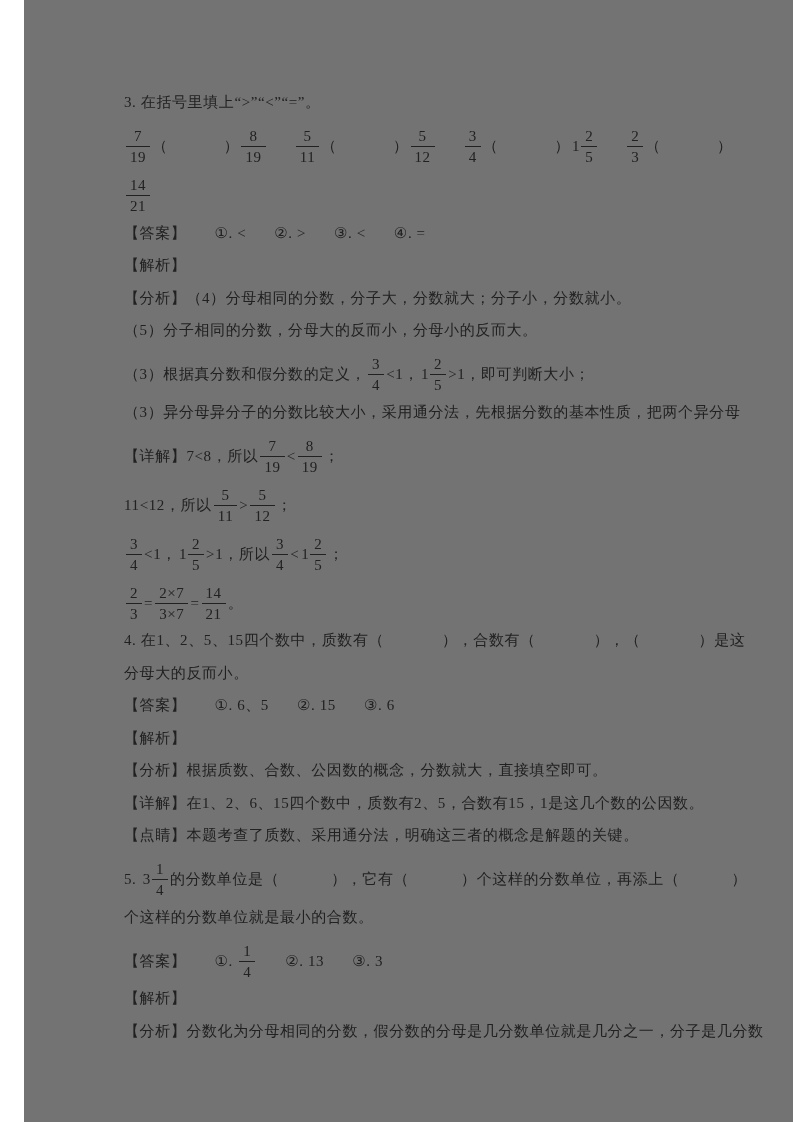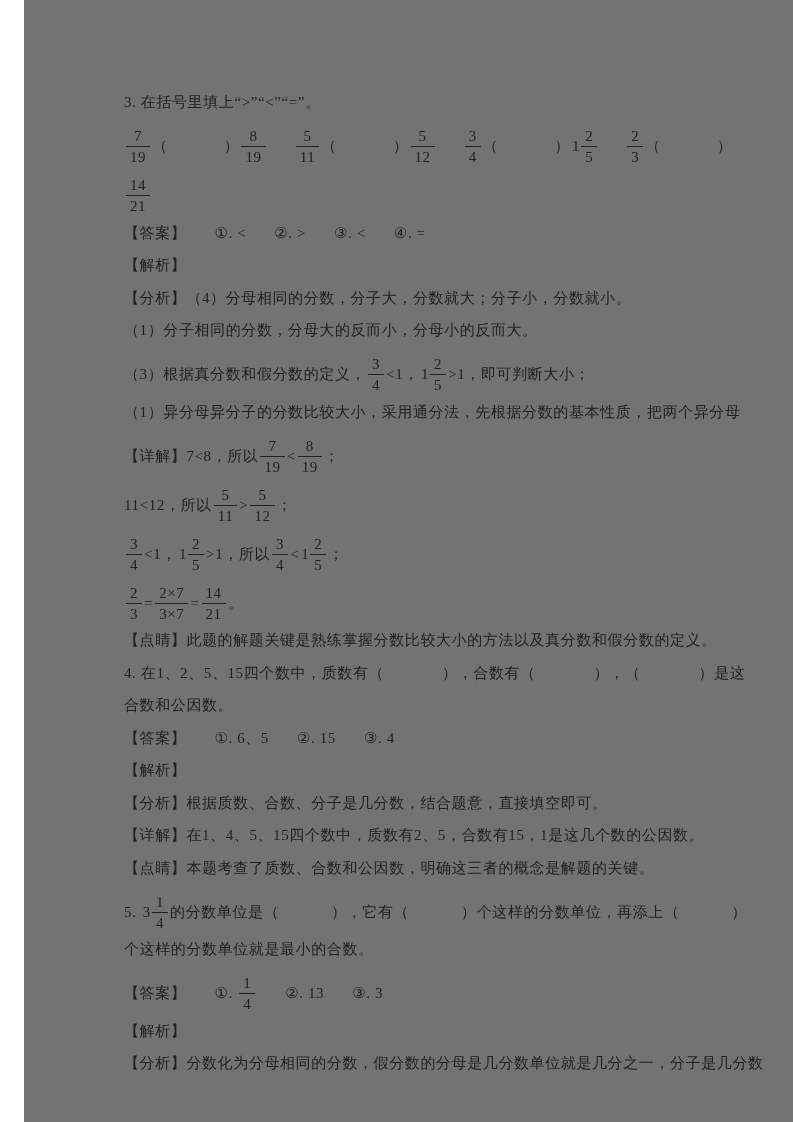--- a/index.html
+++ b/index.html
@@ -69,34 +69,33 @@
 <body>
 
 <div class="page">
   <div>
       <div class="line"><span class="seg-text">3. 在括号里填上“&gt;”“&lt;”“=”。</span></div>
       <div class="line tall"><span class="frac-wrap"><span class="frac"><span class="num">7</span><span class="den">19</span></span></span><span class="seg-text">（</span><span class="seg-gap" style="width: 56px;"></span><span class="seg-text">）</span><span class="frac-wrap"><span class="frac"><span class="num">8</span><span class="den">19</span></span></span><span class="seg-gap" style="width: 26px;"></span><span class="frac-wrap"><span class="frac"><span class="num">5</span><span class="den">11</span></span></span><span class="seg-text">（</span><span class="seg-gap" style="width: 56px;"></span><span class="seg-text">）</span><span class="frac-wrap"><span class="frac"><span class="num">5</span><span class="den">12</span></span></span><span class="seg-gap" style="width: 26px;"></span><span class="frac-wrap"><span class="frac"><span class="num">3</span><span class="den">4</span></span></span><span class="seg-text">（</span><span class="seg-gap" style="width: 56px;"></span><span class="seg-text">）</span><span class="frac-wrap"><span class="whole">1</span><span class="frac"><span class="num">2</span><span class="den">5</span></span></span><span class="seg-gap" style="width: 26px;"></span><span class="frac-wrap"><span class="frac"><span class="num">2</span><span class="den">3</span></span></span><span class="seg-text">（</span><span class="seg-gap" style="width: 56px;"></span><span class="seg-text">）</span></div>
       <div class="line tall"><span class="frac-wrap"><span class="frac"><span class="num">14</span><span class="den">21</span></span></span></div>
       <div class="line"><span class="seg-text">【答案】</span><span class="seg-gap" style="width: 28px;"></span><span class="seg-text">①. &lt;</span><span class="seg-gap" style="width: 28px;"></span><span class="seg-text">②. &gt;</span><span class="seg-gap" style="width: 28px;"></span><span class="seg-text">③. &lt;</span><span class="seg-gap" style="width: 28px;"></span><span class="seg-text">④. =</span></div>
       <div class="line"><span class="seg-text">【解析】</span></div>
       <div class="line"><span class="seg-text">【分析】（4）分母相同的分数，分子大，分数就大；分子小，分数就小。</span></div>
-      <div class="line"><span class="seg-text">（1）分子相同的分数，分母大的反而小，分母小的反而大。</span></div>
+      <div class="line"><span class="seg-text">（5）分子相同的分数，分母大的反而小，分母小的反而大。</span></div>
       <div class="line tall"><span class="seg-text">（3）根据真分数和假分数的定义，</span><span class="frac-wrap"><span class="frac"><span class="num">3</span><span class="den">4</span></span></span><span class="seg-text">&lt;1，</span><span class="frac-wrap"><span class="whole">1</span><span class="frac"><span class="num">2</span><span class="den">5</span></span></span><span class="seg-text">&gt;1，即可判断大小；</span></div>
-      <div class="line"><span class="seg-text">（1）异分母异分子的分数比较大小，采用通分法，先根据分数的基本性质，把两个异分母</span></div>
+      <div class="line"><span class="seg-text">（3）异分母异分子的分数比较大小，采用通分法，先根据分数的基本性质，把两个异分母</span></div>
       <div class="line tall"><span class="seg-text">【详解】7&lt;8，所以</span><span class="frac-wrap"><span class="frac"><span class="num">7</span><span class="den">19</span></span></span><span class="seg-text">&lt;</span><span class="frac-wrap"><span class="frac"><span class="num">8</span><span class="den">19</span></span></span><span class="seg-text">；</span></div>
       <div class="line tall"><span class="seg-text">11&lt;12，所以</span><span class="frac-wrap"><span class="frac"><span class="num">5</span><span class="den">11</span></span></span><span class="seg-text">&gt;</span><span class="frac-wrap"><span class="frac"><span class="num">5</span><span class="den">12</span></span></span><span class="seg-text">；</span></div>
       <div class="line tall"><span class="frac-wrap"><span class="frac"><span class="num">3</span><span class="den">4</span></span></span><span class="seg-text">&lt;1，</span><span class="frac-wrap"><span class="whole">1</span><span class="frac"><span class="num">2</span><span class="den">5</span></span></span><span class="seg-text">&gt;1，所以</span><span class="frac-wrap"><span class="frac"><span class="num">3</span><span class="den">4</span></span></span><span class="seg-text">&lt;</span><span class="frac-wrap"><span class="whole">1</span><span class="frac"><span class="num">2</span><span class="den">5</span></span></span><span class="seg-text">；</span></div>
       <div class="line tall"><span class="frac-wrap"><span class="frac"><span class="num">2</span><span class="den">3</span></span></span><span class="seg-text">=</span><span class="frac-wrap"><span class="frac"><span class="num">2×7</span><span class="den">3×7</span></span></span><span class="seg-text">=</span><span class="frac-wrap"><span class="frac"><span class="num">14</span><span class="den">21</span></span></span><span class="seg-text">。</span></div>
-      <div class="line"><span class="seg-text">【点睛】此题的解题关键是熟练掌握分数比较大小的方法以及真分数和假分数的定义。</span></div>
       <div class="line"><span class="seg-text">4. 在1、2、5、15四个数中，质数有（</span><span class="seg-gap" style="width: 58px;"></span><span class="seg-text">），合数有（</span><span class="seg-gap" style="width: 58px;"></span><span class="seg-text">），（</span><span class="seg-gap" style="width: 58px;"></span><span class="seg-text">）是这</span></div>
-      <div class="line"><span class="seg-text">合数和公因数。</span></div>
-      <div class="line"><span class="seg-text">【答案】</span><span class="seg-gap" style="width: 28px;"></span><span class="seg-text">①. 6、5</span><span class="seg-gap" style="width: 28px;"></span><span class="seg-text">②. 15</span><span class="seg-gap" style="width: 28px;"></span><span class="seg-text">③. 4</span></div>
+      <div class="line"><span class="seg-text">分母大的反而小。</span></div>
+      <div class="line"><span class="seg-text">【答案】</span><span class="seg-gap" style="width: 28px;"></span><span class="seg-text">①. 6、5</span><span class="seg-gap" style="width: 28px;"></span><span class="seg-text">②. 15</span><span class="seg-gap" style="width: 28px;"></span><span class="seg-text">③. 6</span></div>
       <div class="line"><span class="seg-text">【解析】</span></div>
-      <div class="line"><span class="seg-text">【分析】根据质数、合数、分子是几分数，结合题意，直接填空即可。</span></div>
-      <div class="line"><span class="seg-text">【详解】在1、4、5、15四个数中，质数有2、5，合数有15，1是这几个数的公因数。</span></div>
-      <div class="line"><span class="seg-text">【点睛】本题考查了质数、合数和公因数，明确这三者的概念是解题的关键。</span></div>
+      <div class="line"><span class="seg-text">【分析】根据质数、合数、公因数的概念，分数就大，直接填空即可。</span></div>
+      <div class="line"><span class="seg-text">【详解】在1、2、6、15四个数中，质数有2、5，合数有15，1是这几个数的公因数。</span></div>
+      <div class="line"><span class="seg-text">【点睛】本题考查了质数、采用通分法，明确这三者的概念是解题的关键。</span></div>
       <div class="line tall"><span class="seg-text">5. </span><span class="frac-wrap"><span class="whole">3</span><span class="frac"><span class="num">1</span><span class="den">4</span></span></span><span class="seg-text">的分数单位是（</span><span class="seg-gap" style="width: 56px;"></span><span class="seg-text">），它有（</span><span class="seg-gap" style="width: 56px;"></span><span class="seg-text">）个这样的分数单位，再添上（</span><span class="seg-gap" style="width: 56px;"></span><span class="seg-text">）</span></div>
       <div class="line"><span class="seg-text">个这样的分数单位就是最小的合数。</span></div>
       <div class="line tall"><span class="seg-text">【答案】</span><span class="seg-gap" style="width: 28px;"></span><span class="seg-text">①. </span><span class="frac-wrap"><span class="frac"><span class="num">1</span><span class="den">4</span></span></span><span class="seg-gap" style="width: 28px;"></span><span class="seg-text">②. 13</span><span class="seg-gap" style="width: 28px;"></span><span class="seg-text">③. 3</span></div>
       <div class="line"><span class="seg-text">【解析】</span></div>
       <div class="line"><span class="seg-text">【分析】分数化为分母相同的分数，假分数的分母是几分数单位就是几分之一，分子是几分数</span></div>
     </div>
 </div>
 
 </body></html>

